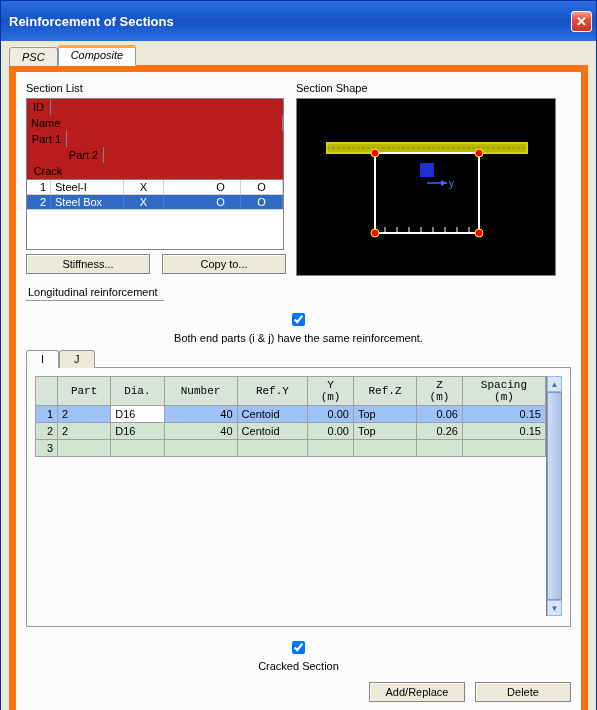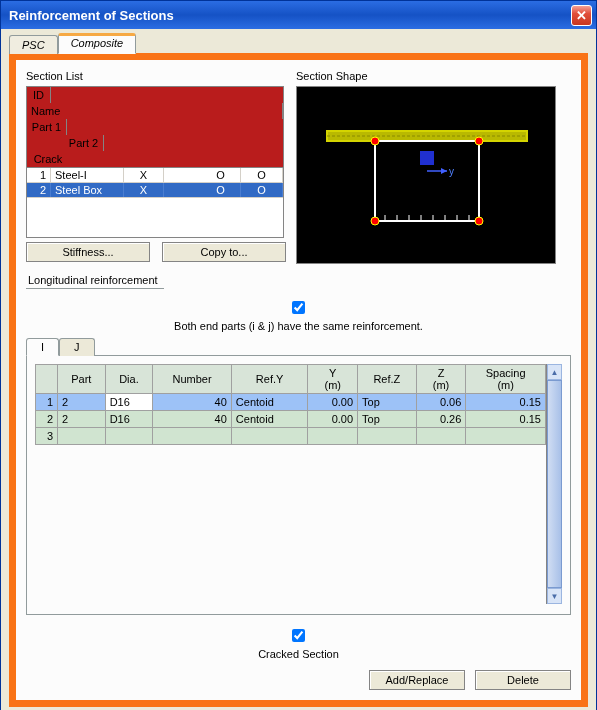--- a/index.html
+++ b/index.html
@@ -10,21 +10,21 @@
   background: #fff;
   width: 597px;
 }
 .window {
   width: 597px;
   border: 1px solid #003399;
   background: #ece9d8;
 }
 .titlebar {
   background: linear-gradient(to bottom, #2b6de3 0%, #1552c5 50%, #2b6de3 100%);
-  height: 28px;
+  height: 40px;
   display: flex;
   align-items: center;
   padding: 0 4px 0 8px;
   color: white;
   font-weight: bold;
   font-size: 13px;
 }
 .titlebar-text { flex: 1; }
 .close-btn {
   width: 21px;
@@ -196,20 +196,21 @@
   background: white;
 }
 .rebar-table th, .rebar-table td {
   border: 1px solid #a0a0a0;
   font-size: 11px;
   padding: 2px 4px;
   font-weight: normal;
 }
 .rebar-table thead th {
   background: #d8e4d8;
+  font-family: Liberation Mono, monospace;
 }
 .rebar-table .rh {
   background: #d8e4d8;
   width: 22px;
   text-align: right;
 }
 .rebar-table tr.selrow td { background: #9dc2f7; }
 .rebar-table tr.nrow td { background: #d0e4d0; }
 .table-wrap {
   display: flex;

